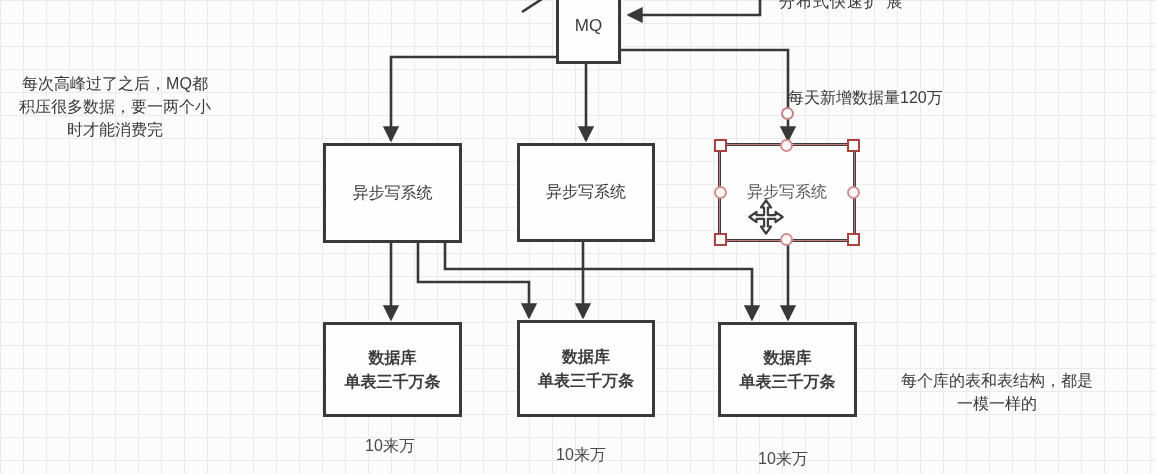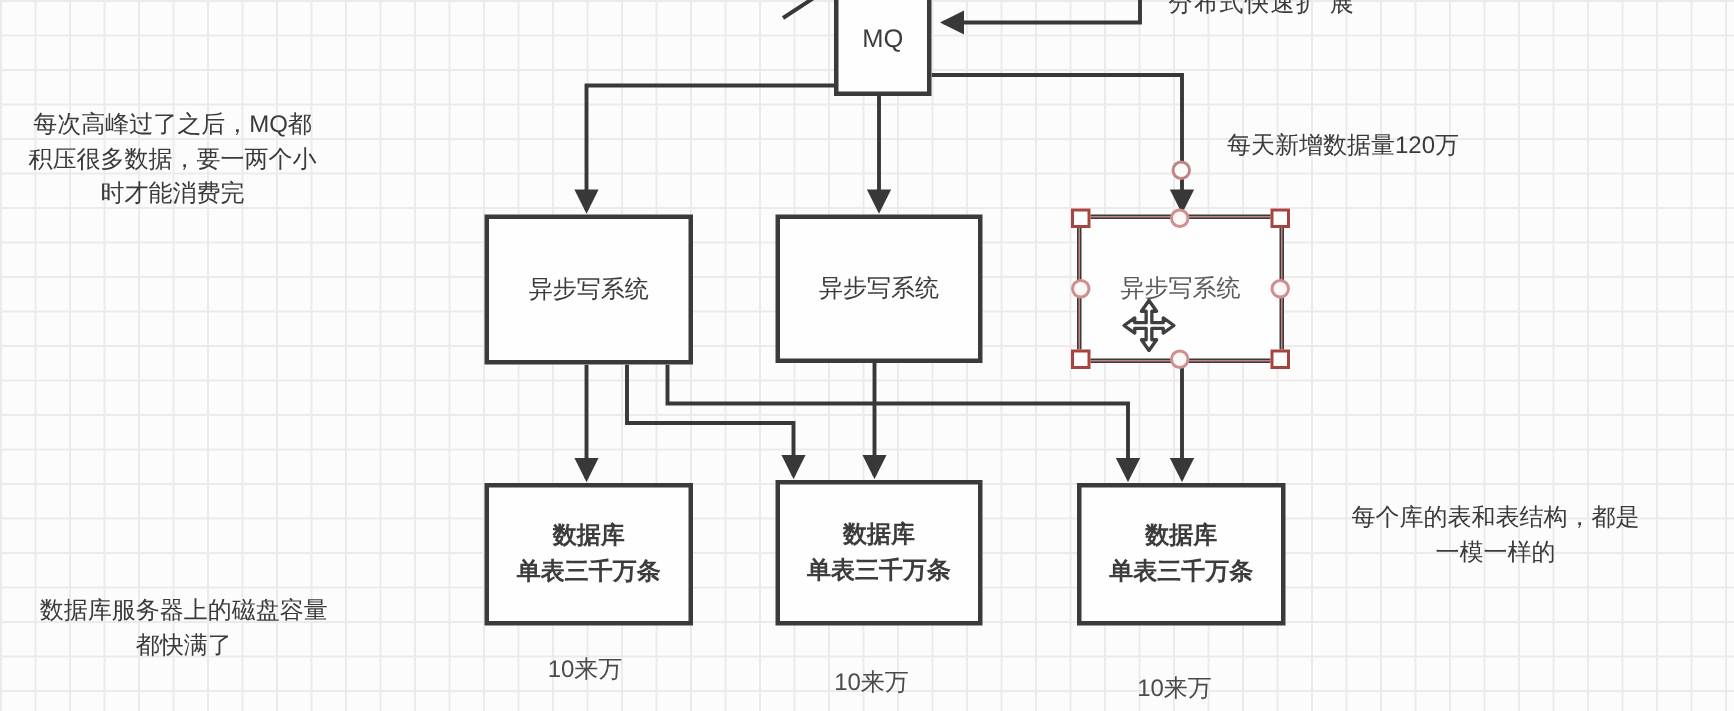--- a/index.html
+++ b/index.html
@@ -111,25 +111,23 @@
     </div>
   </div>
 
   <div class="clip-top-text" style="left:779px;top:-8px;">分布式快速扩 展</div>
 
   <div class="annot center" style="left:-6px;top:72px;width:242px;">每次高峰过了之后，MQ都
 积压很多数据，要一两个小
 时才能消费完</div>
 
 
-  <div class="annot center" style="left:5px;top:396px;width:235px;">数据库服务器上的磁盘容量
-都快满了</div>
 
-  <div class="annot" style="left:818px;top:86px;">每天新增数据量120万</div>
+  <div class="annot" style="left:788px;top:86px;">每天新增数据量120万</div>
 
-  <div class="annot center" style="left:882px;top:334px;width:230px;text-align:center;">每个库的表和表结构，都是
+  <div class="annot center" style="left:882px;top:369px;width:230px;text-align:center;">每个库的表和表结构，都是
 一模一样的</div>
 
   <div class="count" style="left:330px;top:436px;">10来万</div>
   <div class="count" style="left:521px;top:445px;">10来万</div>
   <div class="count" style="left:723px;top:449px;">10来万</div>
 
 </div>
 
 </body></html>

